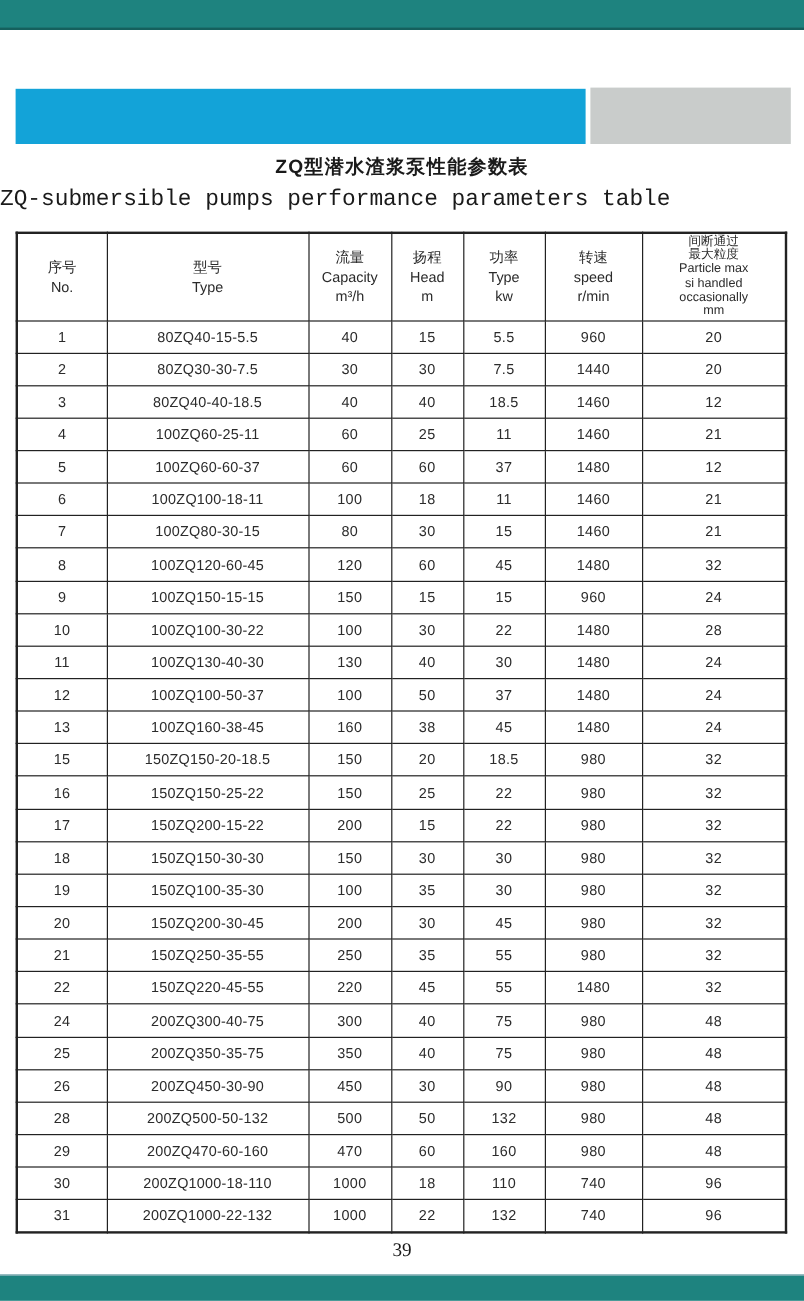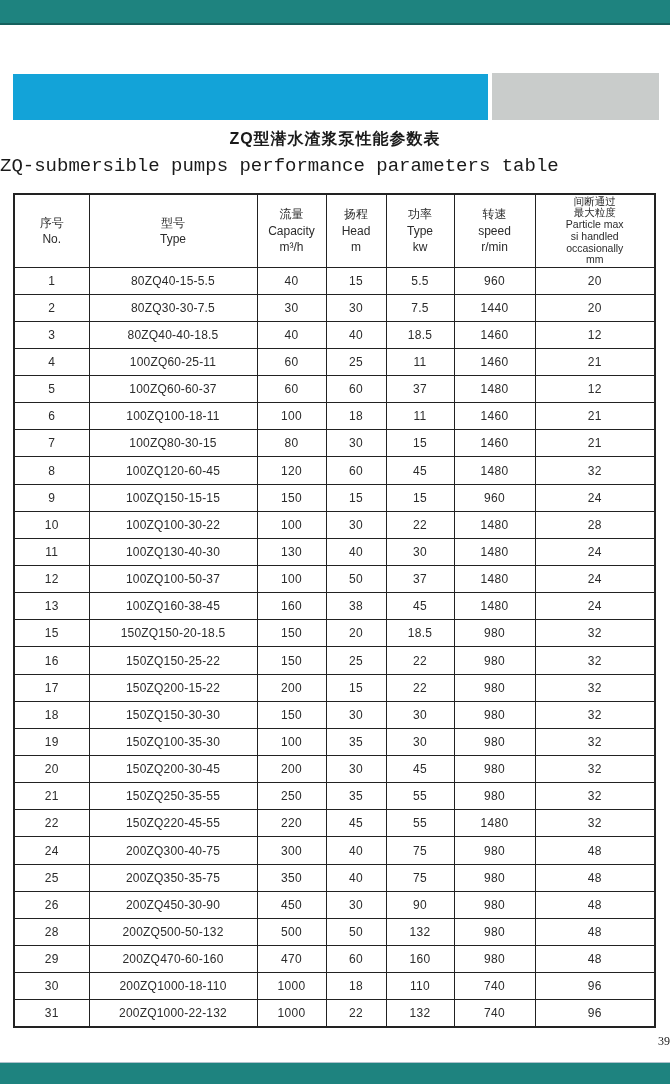--- a/index.html
+++ b/index.html
@@ -79,23 +79,23 @@
     font-size:10.5px;
     line-height:1.12;
   }
   tbody td{
     height:24.5px;
     letter-spacing:0.3px;
   }
   tbody td:nth-child(2){letter-spacing:0.2px;margin-left:44px;}
   .page-number{
     position:absolute;left:0;top:1034px;width:670px;
-    text-align:right;
+    text-align:center;
     font-family:"Liberation Serif", serif;
-    font-size:12px;
+    font-size:16px;
     color:#1a1a1a;
   }
 </style>
 </head>
 <body>
 
 <div class="top-bar"></div>
 
 <div class="blue-bar"></div>
 <div class="gray-bar"></div>

